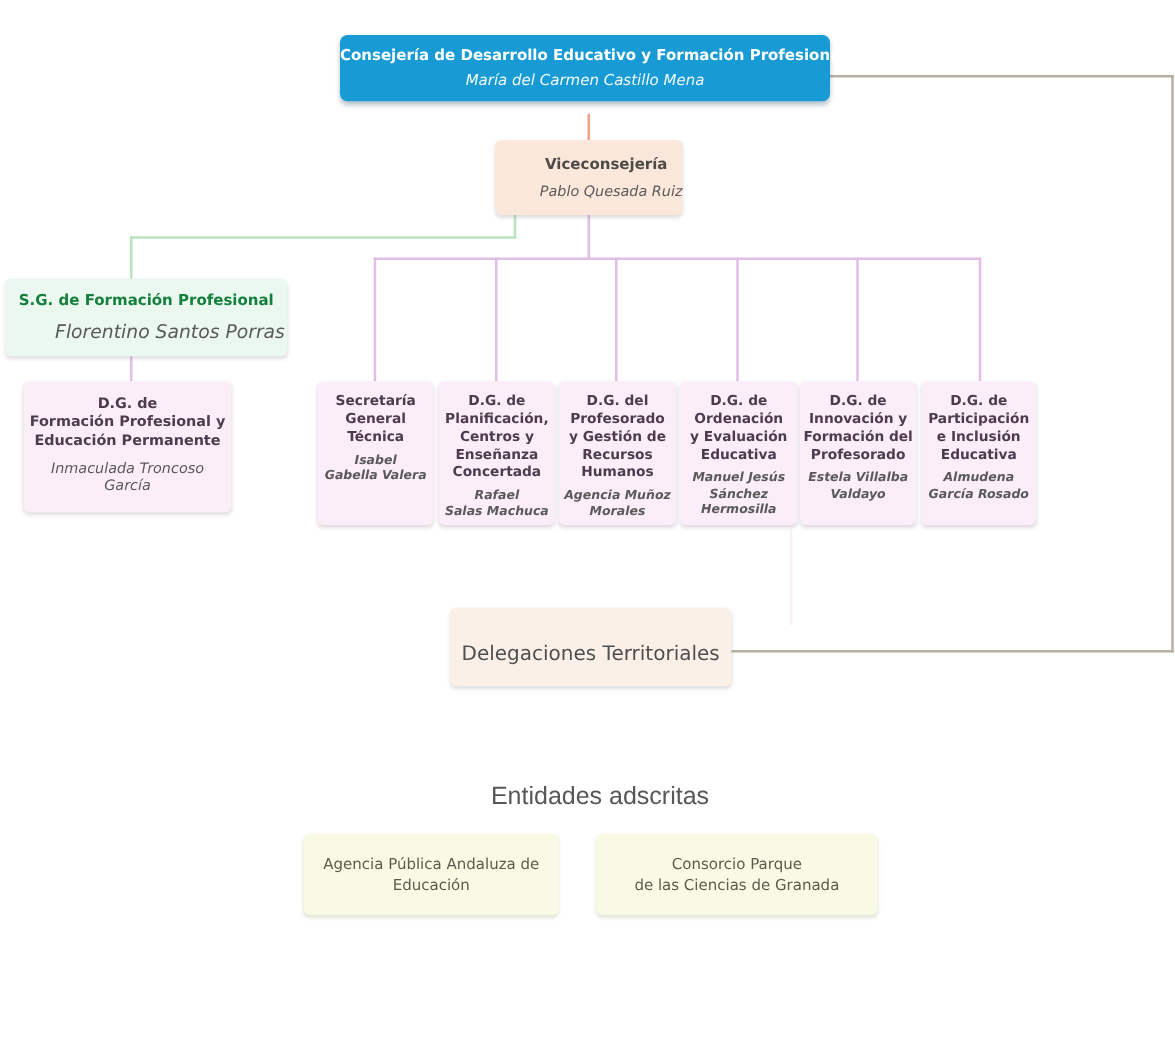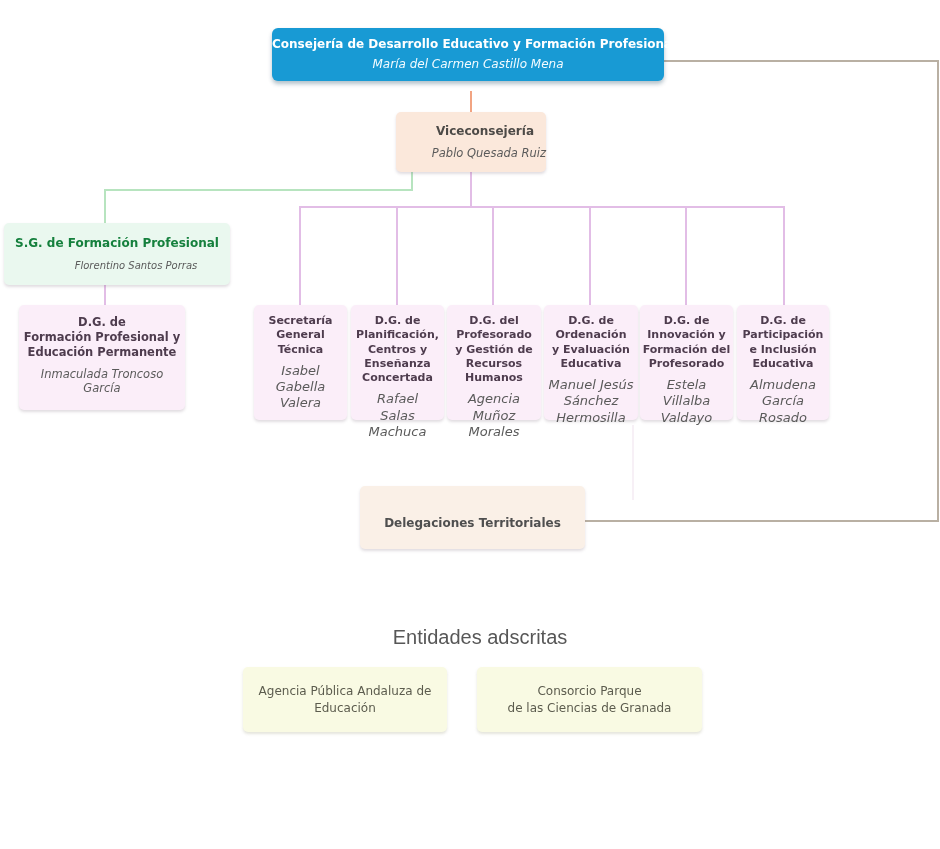--- a/index.html
+++ b/index.html
@@ -43,40 +43,40 @@
     display:flex;flex-direction:column;justify-content:center;gap:7px;
   }
   .box.vice .title{font-size:12px;color:#4d4a47;margin-left:28px;}
   .box.vice .person{font-size:11.5px;text-align:right;}
 
   .box.sg{
     left:4px;top:223px;width:226px;height:62px;background:#eaf8ef;
     display:flex;flex-direction:column;justify-content:center;gap:8px;
   }
   .box.sg .title{font-size:12px;color:#15803d;}
-  .box.sg .person{font-size:10px;padding-left:38px;}
+  .box.sg .person{font-size:15px;padding-left:38px;}
 
   .box.dgfp{
     left:19px;top:305px;width:166px;height:105px;background:#fbeef9;
     padding-top:10px;
   }
   .box.dgfp .title{font-size:11.5px;color:#4e3c4e;margin-bottom:7px;}
   .box.dgfp .person{font-size:11.5px;}
 
   .box.dg{
     top:305px;height:115px;background:#fbeef9;padding:9px 2px 0 2px;
   }
   .box.dg .title{font-size:11px;color:#4e3c4e;margin-bottom:6px;}
-  .box.dg .person{font-size:13px;}
+  .box.dg .person{font-size:10px;font-weight:bold;}
 
   .box.terr{
     left:360px;top:486px;width:225px;height:63px;background:#faf0e7;
     display:flex;align-items:center;justify-content:center;
   }
-  .box.terr .title{font-size:12px;color:#4f4f4f;font-weight:bold;margin-top:12px;}
+  .box.terr .title{font-size:16px;color:#4f4f4f;font-weight:normal;margin-top:12px;}
 
   .heading{
     position:absolute;left:180px;top:626px;width:600px;text-align:center;
     font-family:"Liberation Sans",sans-serif;font-size:20px;color:#575757;
   }
 
   .box.ent{
     top:667px;height:65px;background:#f9fae3;
     display:flex;align-items:center;justify-content:center;
     box-shadow:0 2px 3px rgba(130,130,90,0.22);

